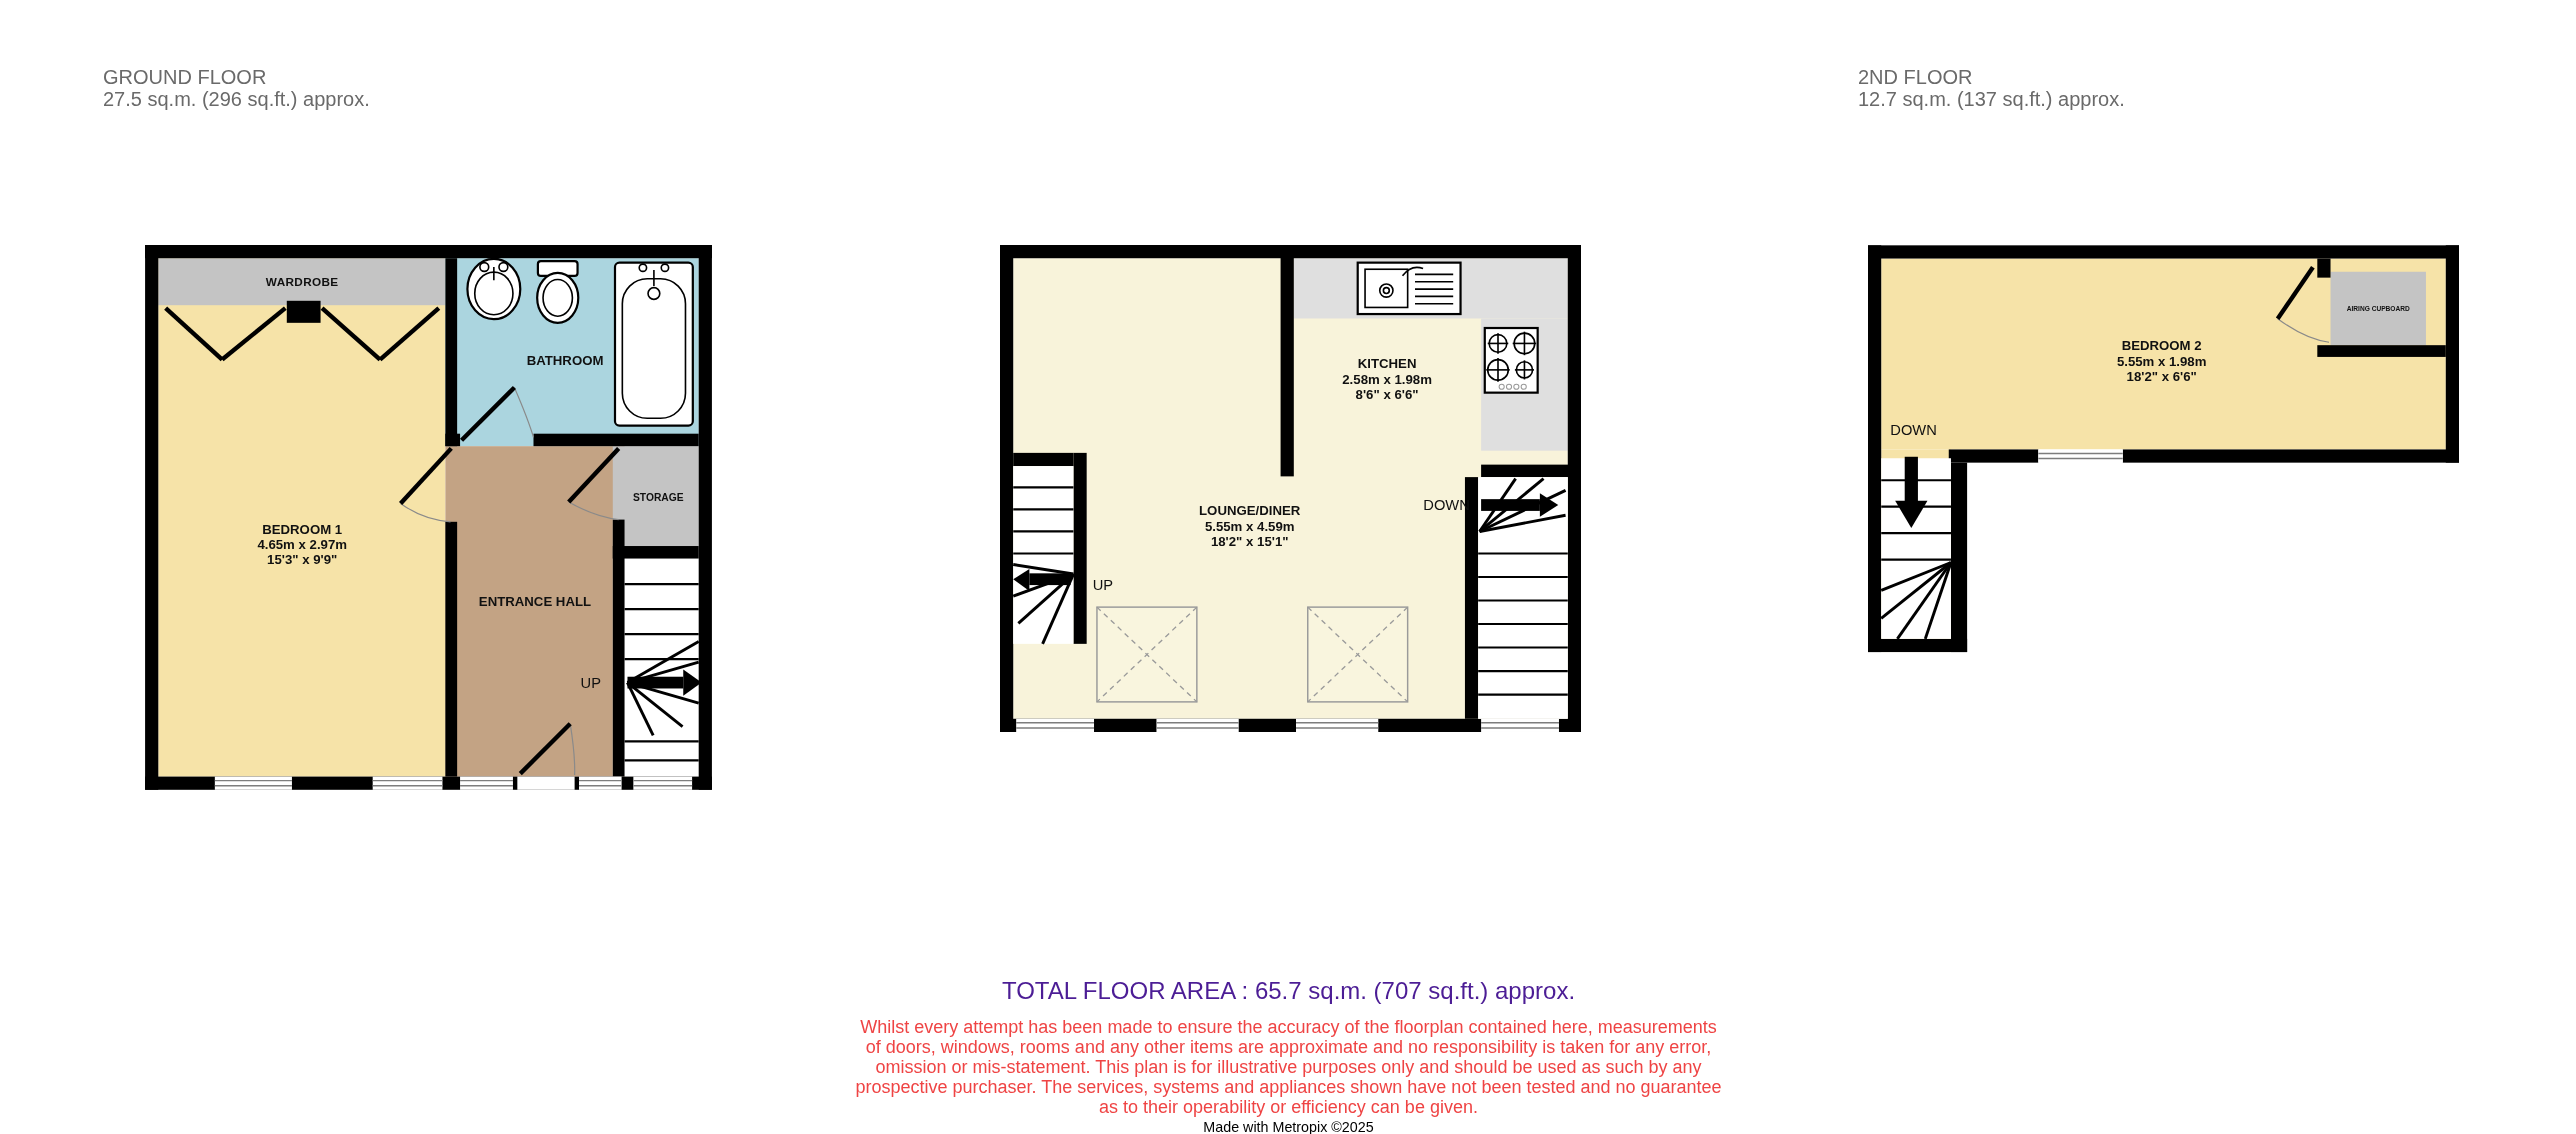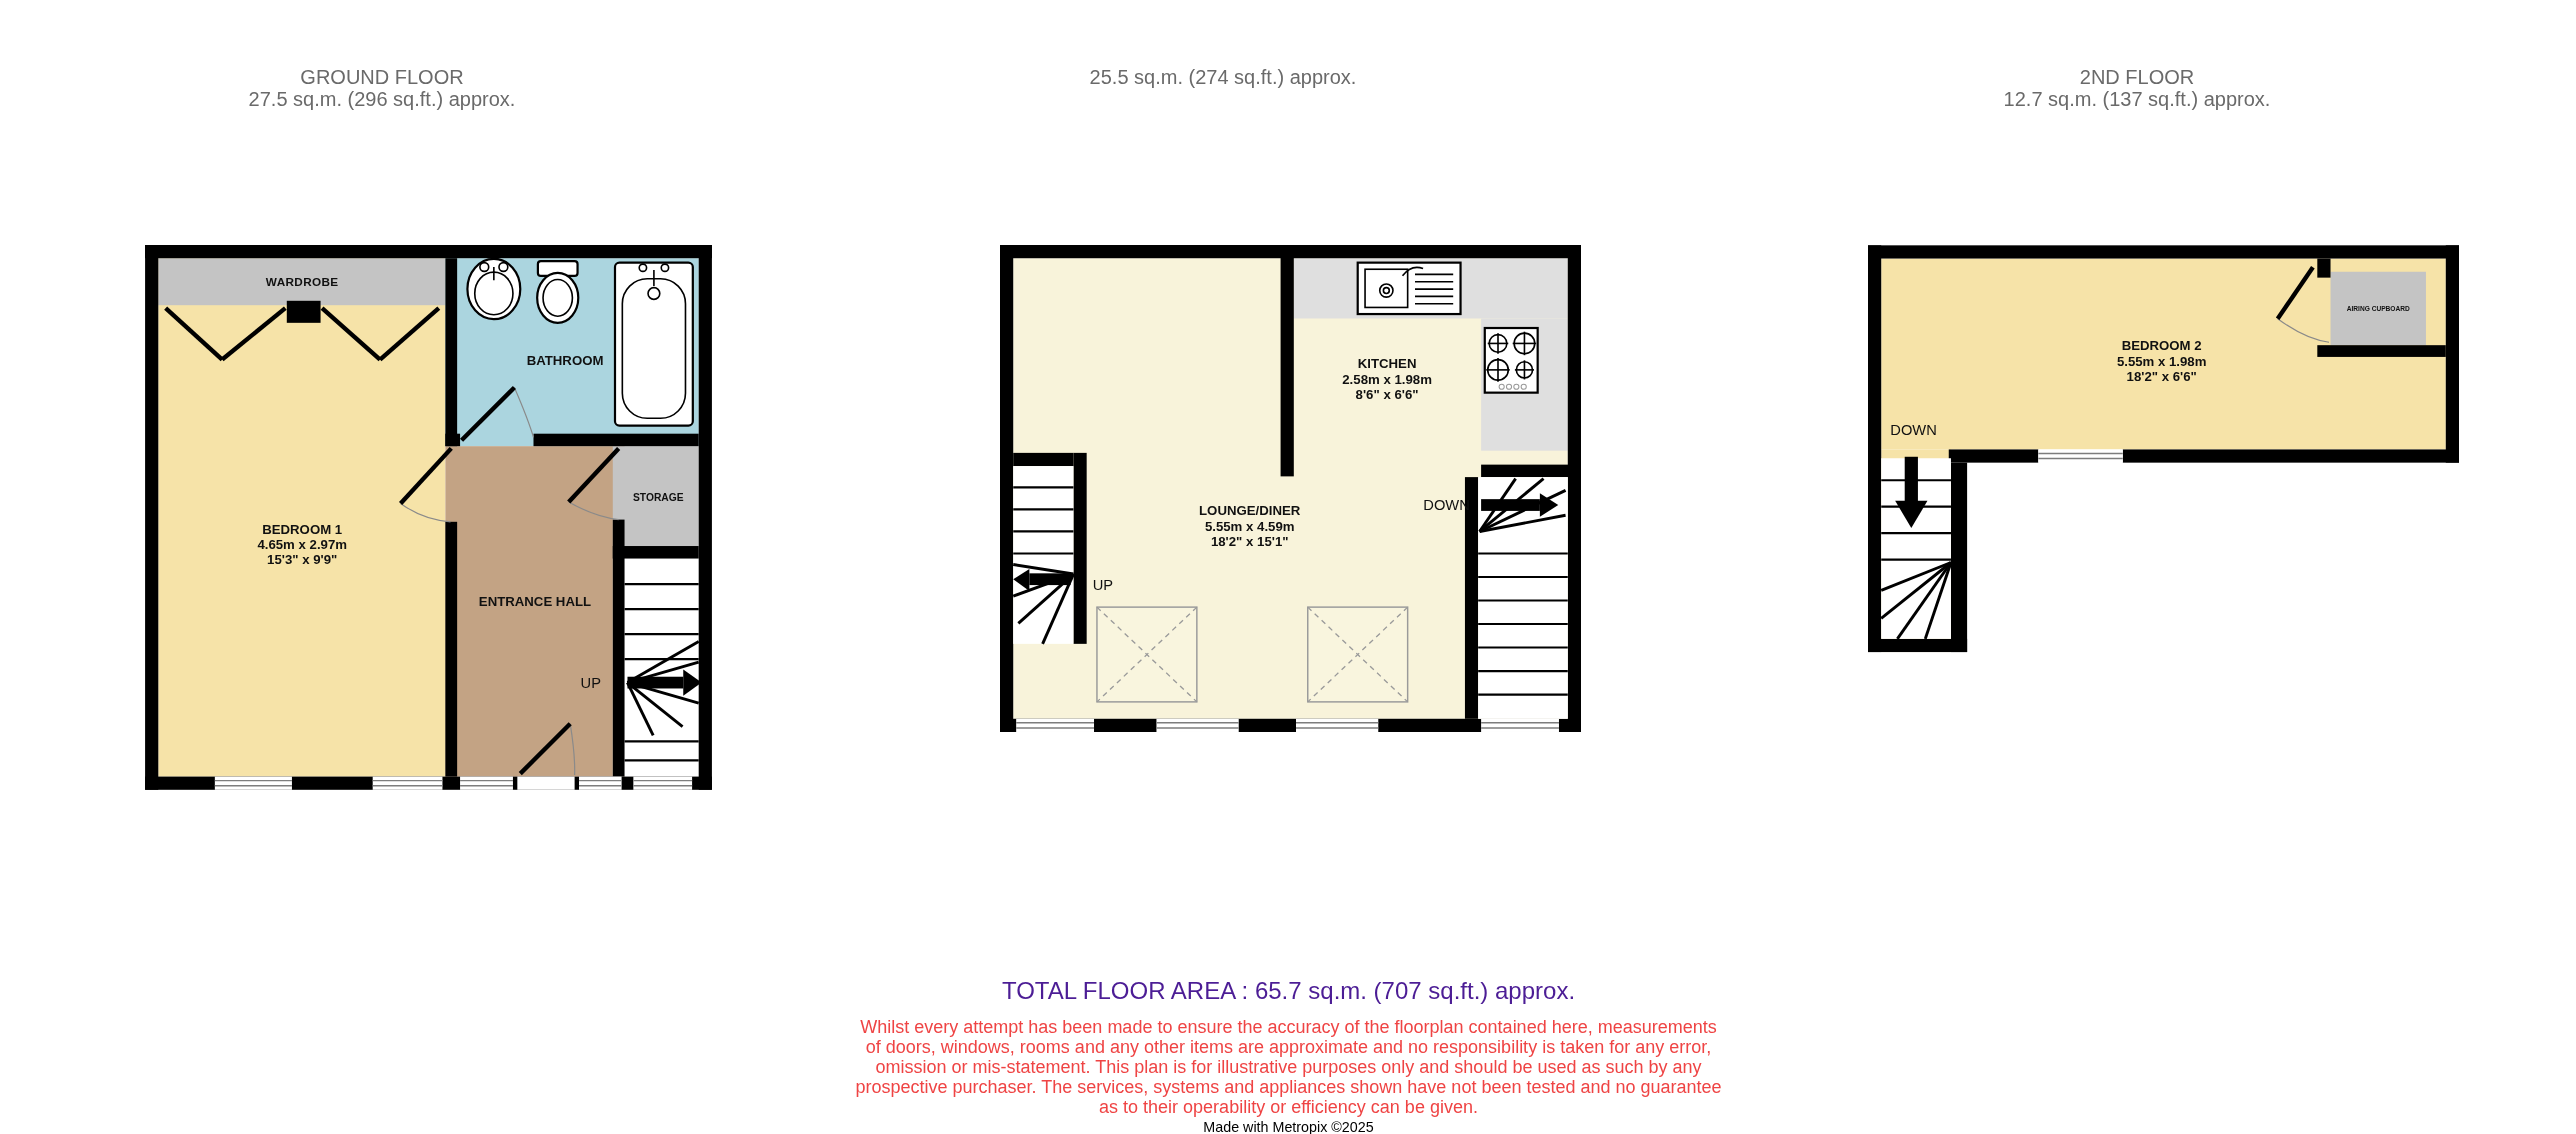--- a/index.html
+++ b/index.html
@@ -1,17 +1,17 @@
 <!DOCTYPE html>
 <html style="font-size:11.8px"><head>
 <meta charset="utf-8">
 <style>
   html,body{margin:0;padding:0;background:#ffffff;}
   body{width:2576px;height:1134px;position:relative;font-family:"Liberation Sans",sans-serif;}
-  .floor-title{position:absolute;width:558px;text-align:center;color:#6a6a6a;font-size:20px;line-height:22px;}
+  .floor-title{position:absolute;width:558px;color:#6a6a6a;font-size:20px;line-height:22px;}
   .t-ground{left:103px;top:66px;}
   .t-first{left:944px;top:66px;}
   .t-second{left:1858px;top:66px;}
   .plan{position:absolute;}
   .p-ground{left:145px;top:245px;}
   .p-first{left:1000px;top:245px;}
   .p-second{left:1868px;top:245px;}
   .footer{position:absolute;left:701px;top:977px;width:1175px;text-align:center;}
   .total{font-size:24px;color:#4c1d95;margin:0 0 11.8px 0;}
   .disclaimer{font-size:18px;color:#ef4444;line-height:20px;white-space:pre-line;margin:0;}
@@ -37,21 +37,20 @@
   text.tn{font:bold 9px "Liberation Sans",sans-serif;fill:#111;}
 </style>
 </head>
 <body>
 
 <div class="floor-title t-ground">
   <div>GROUND FLOOR</div>
   <div>27.5 sq.m. (296 sq.ft.) approx.</div>
 </div>
 <div class="floor-title t-first">
-  <div>25.5 sq.m. (274 sq.ft.) approx.</div>
 </div>
 <div class="floor-title t-second">
   <div>2ND FLOOR</div>
   <div>12.7 sq.m. (137 sq.ft.) approx.</div>
 </div>
 
 <svg class="plan p-ground" width="567" height="547" viewBox="0 0 772 745">
 
   <rect x="18" y="18" width="391" height="706" fill="#f6e3a8"></rect>
   <rect x="18" y="18" width="391" height="64" fill="#c4c4c4"></rect>

